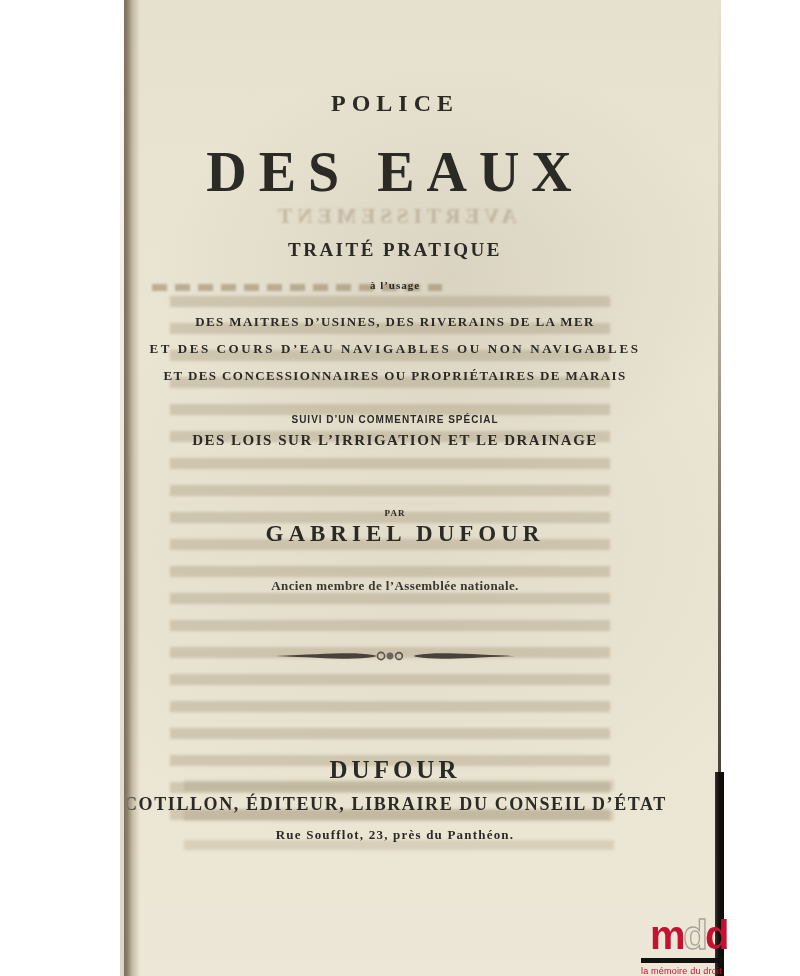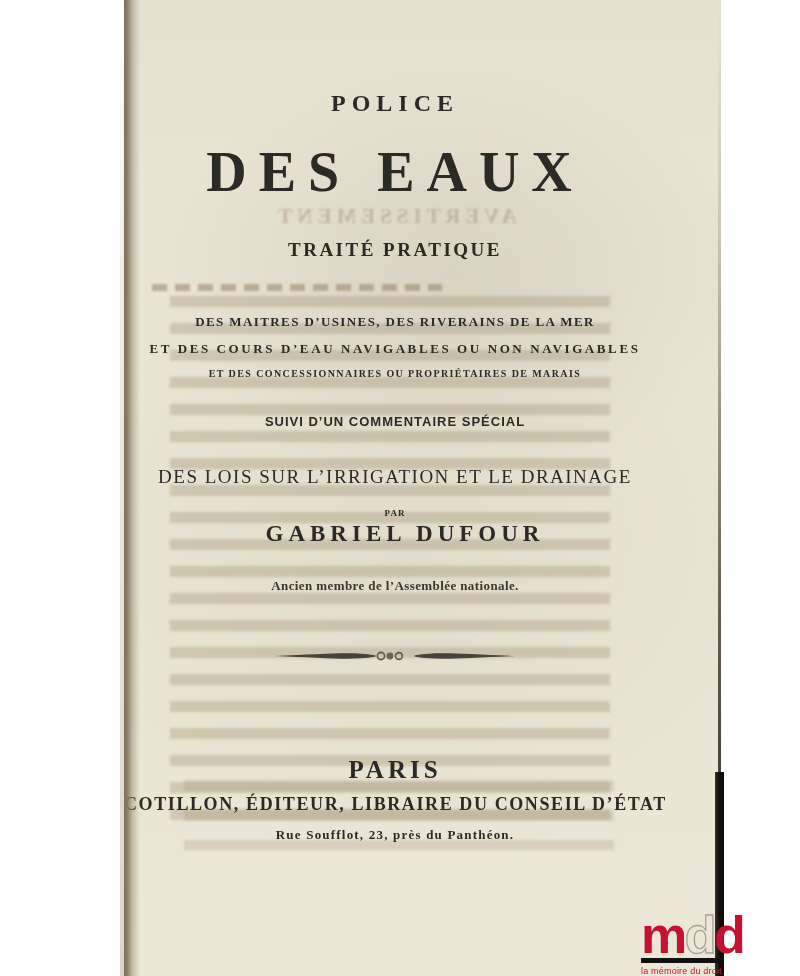--- a/index.html
+++ b/index.html
@@ -68,38 +68,38 @@
     color: #2c2a25;
   }
   .line { position: absolute; left: 0; right: 0; text-align: center; white-space: nowrap; }
 
   .title-small   { top: 90px;  font-size: 24px; font-weight: bold; letter-spacing: 6px; }
   .title-big     { top: 140px; font-size: 56px; font-weight: bold; letter-spacing: 12px; }
   .subtitle      { top: 239px; font-size: 19px; font-weight: bold; letter-spacing: 2.5px; }
   .usage         { top: 279px; font-size: 11px; font-weight: bold; letter-spacing: 1px; }
   .aud1          { top: 314px; font-size: 13px; font-weight: bold; letter-spacing: 1.4px; }
   .aud2          { top: 341px; font-size: 13px; font-weight: bold; letter-spacing: 2.6px; }
-  .aud3          { top: 368px; font-size: 10px; font-weight: bold; letter-spacing: 1.4px; }
-  .suivi         { top: 414px; font-size: 13px; font-weight: bold; letter-spacing: 1px;
+  .aud3          { top: 368px; font-size: 13px; font-weight: bold; letter-spacing: 1.4px; }
+  .suivi         { top: 414px; font-size: 10px; font-weight: bold; letter-spacing: 1px;
                    font-family: "Liberation Sans", sans-serif; }
-  .lois          { top: 466px; font-size: 19px; font-weight: normal; letter-spacing: 1.5px; }
+  .lois          { top: 432px; font-size: 15px; font-weight: bold; letter-spacing: 1.5px; }
   .par           { top: 508px; font-size: 9px;  font-weight: bold; letter-spacing: 1px; }
   .author        { top: 521px; font-size: 23px; font-weight: bold; letter-spacing: 5px; padding-left: 20px; }
   .credit1       { top: 559px; font-size: 13px; font-weight: bold; letter-spacing: 0.6px; color: #3a372f; word-spacing: 3px; }
   .credit2       { top: 578px; font-size: 13px; font-weight: bold; letter-spacing: 0.4px; color: #3a372f; }
   .ornament-line { top: 646px; }
   .city          { top: 756px; font-size: 25px; font-weight: bold; letter-spacing: 4px; }
   .publisher     { top: 794px; font-size: 18px; letter-spacing: 1.6px; font-weight: 600; }
   .address       { top: 827px; font-size: 13px; font-weight: bold; letter-spacing: 1.2px; }
   .year          { top: 855px; font-size: 17px; font-weight: bold; letter-spacing: 3px; }
 
   
   .watermark { position: absolute; left: 615px; top: 915px; width: 86px; z-index: 10;
                font-family: "Liberation Sans", sans-serif; }
-  .mdd-letters { font-size: 52px; font-weight: bold; letter-spacing: -2.5px; line-height: 40px; height: 42px; text-align: right; }
+  .mdd-letters { font-size: 40px; font-weight: bold; letter-spacing: -2.5px; line-height: 40px; height: 42px; text-align: right; }
   .mdd-red { color: #c41230; }
   .mdd-outline { color: transparent; -webkit-text-stroke: 1.3px #a5a298; }
   .mdd-bar { width: 83px; height: 5px; background: #121110; margin-top: 1px; }
   .mdd-tagline { margin-top: 3px; font-size: 9px; color: #c41230; letter-spacing: 0.2px; white-space: nowrap; }
 </style>
 </head>
 <body>
 
 <div class="scan">
 
@@ -109,20 +109,21 @@
       <div class="ghost-word">AVERTISSEMENT</div>
       <div class="ghost-dashes"></div>
       <div class="ghost-paragraphs"></div>
       <div class="ghost-paragraphs-low"></div>
     </div>
 
     <div class="content">
       <div class="line title-small">POLICE</div>
       <div class="line subtitle">TRAITÉ PRATIQUE</div>
       <div class="line title-big">DES EAUX</div>
+      <div class="line usage">à l’usage</div>
 
       <div class="line aud1">DES MAITRES D’USINES, DES RIVERAINS DE LA MER</div>
       <div class="line aud2">ET DES COURS D’EAU NAVIGABLES OU NON NAVIGABLES</div>
       <div class="line aud3">ET DES CONCESSIONNAIRES OU PROPRIÉTAIRES DE MARAIS</div>
 
       <div class="line suivi">SUIVI D’UN COMMENTAIRE SPÉCIAL</div>
       <div class="line lois">DES LOIS SUR L’IRRIGATION ET LE DRAINAGE</div>
 
       <div class="line par">PAR</div>
       <div class="line author">GABRIEL DUFOUR</div>
@@ -131,21 +132,21 @@
       <div class="line ornament-line">
         <svg width="244" height="16" viewBox="0 0 244 16" style="vertical-align:middle">
           <path d="M2 8 C 50 6.2, 80 3.5, 100 7 C 104 7.6, 104 8.4, 100 9 C 80 12.5, 50 9.8, 2 8 Z" fill="#47423a"></path>
           <circle cx="108" cy="8" r="3.6" fill="none" stroke="#5a544a" stroke-width="1.6"></circle>
           <circle cx="117" cy="8" r="3.4" fill="#6a645a"></circle>
           <circle cx="126" cy="8" r="3.4" fill="none" stroke="#5a544a" stroke-width="1.6"></circle>
           <path d="M242 8 C 194 6.2, 164 3.5, 144 7 C 140 7.6, 140 8.4, 144 9 C 164 12.5, 194 9.8, 242 8 Z" fill="#47423a"></path>
         </svg>
       </div>
 
-      <div class="line city">PARIS</div>
+      <div class="line city">DUFOUR</div>
       <div class="line publisher">COTILLON, ÉDITEUR, LIBRAIRE DU CONSEIL D’ÉTAT</div>
       <div class="line address">Rue Soufflot, 23, près du Panthéon.</div>
     </div>
   </div>
 
   <div class="edge-left-outer"></div>
   <div class="edge-left"></div>
   <div class="edge-right-thin"></div>
   <div class="edge-right-dark"></div>
 

